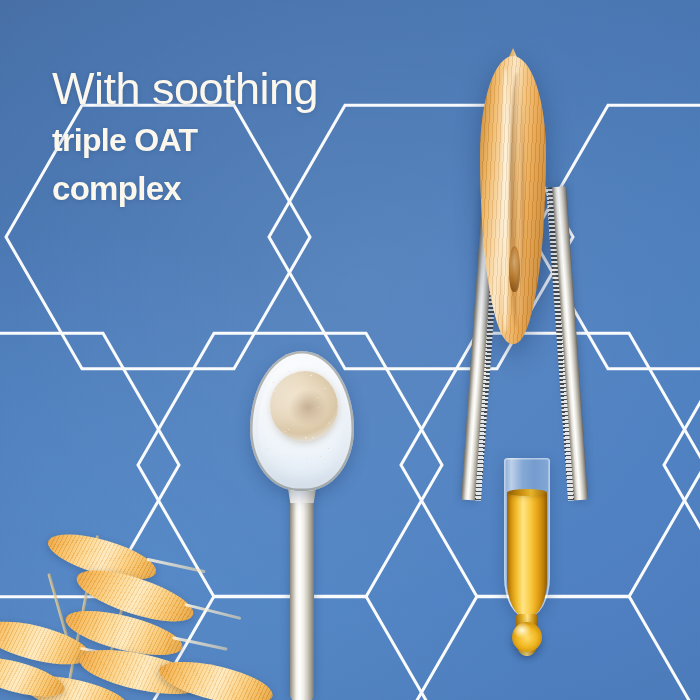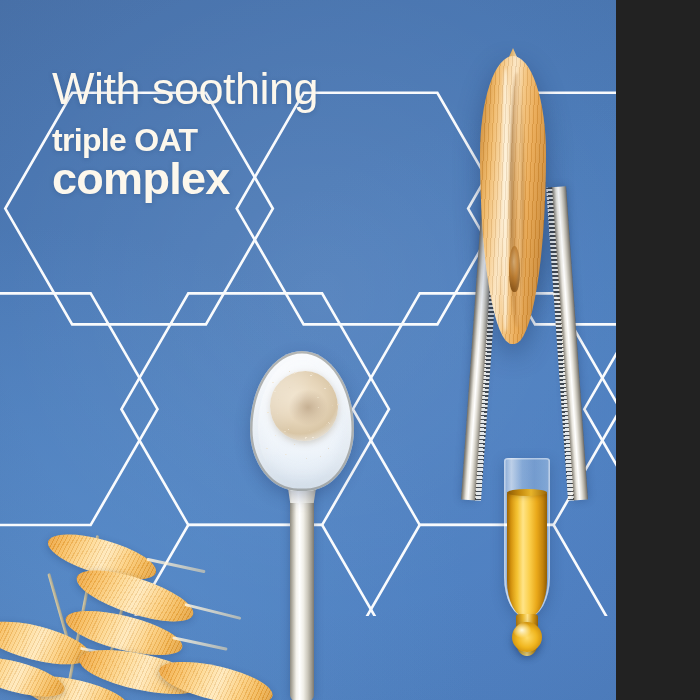--- a/index.html
+++ b/index.html
@@ -2,21 +2,21 @@
 <html><head>
 <meta charset="utf-8">
 <style>
   html, body {
     margin: 0;
     padding: 0;
     background: #222;
   }
   #stage {
     position: relative;
-    width: 616px;
+    width: 700px;
     height: 700px;
     overflow: hidden;
     font-family: "Liberation Sans", sans-serif;
     background: #4d7dba;
   }
 
   
   .bg-base {
     position: absolute;
     inset: 0;
@@ -43,21 +43,21 @@
     left: 52px;
     top: 66px;
     line-height: 1.00;
     color: #fcf7ec;
     letter-spacing: -0.5px;
     text-shadow: 0 1px 5px rgba(25,50,90,0.22);
   }
   .hl-line { display: block; white-space: nowrap; }
   .hl-1 { font-size: 45px; font-weight: 400; }
   .hl-2 { font-size: 32px; font-weight: 700; margin-top: 13px; letter-spacing: -0.7px; }
-  .hl-3 { font-size: 45px; font-weight: 700; margin-top: 0; letter-spacing: -0.7px; }
+  .hl-3 { font-size: 33px; font-weight: 700; margin-top: 16px; letter-spacing: -0.7px; }
   .hl-4 { font-size: 45px; font-weight: 400; margin-top: 4px; }
 
   
   .spoon {
     position: absolute;
     left: 248px;
     top: 351px;
     width: 108px;
     height: 349px;
   }

